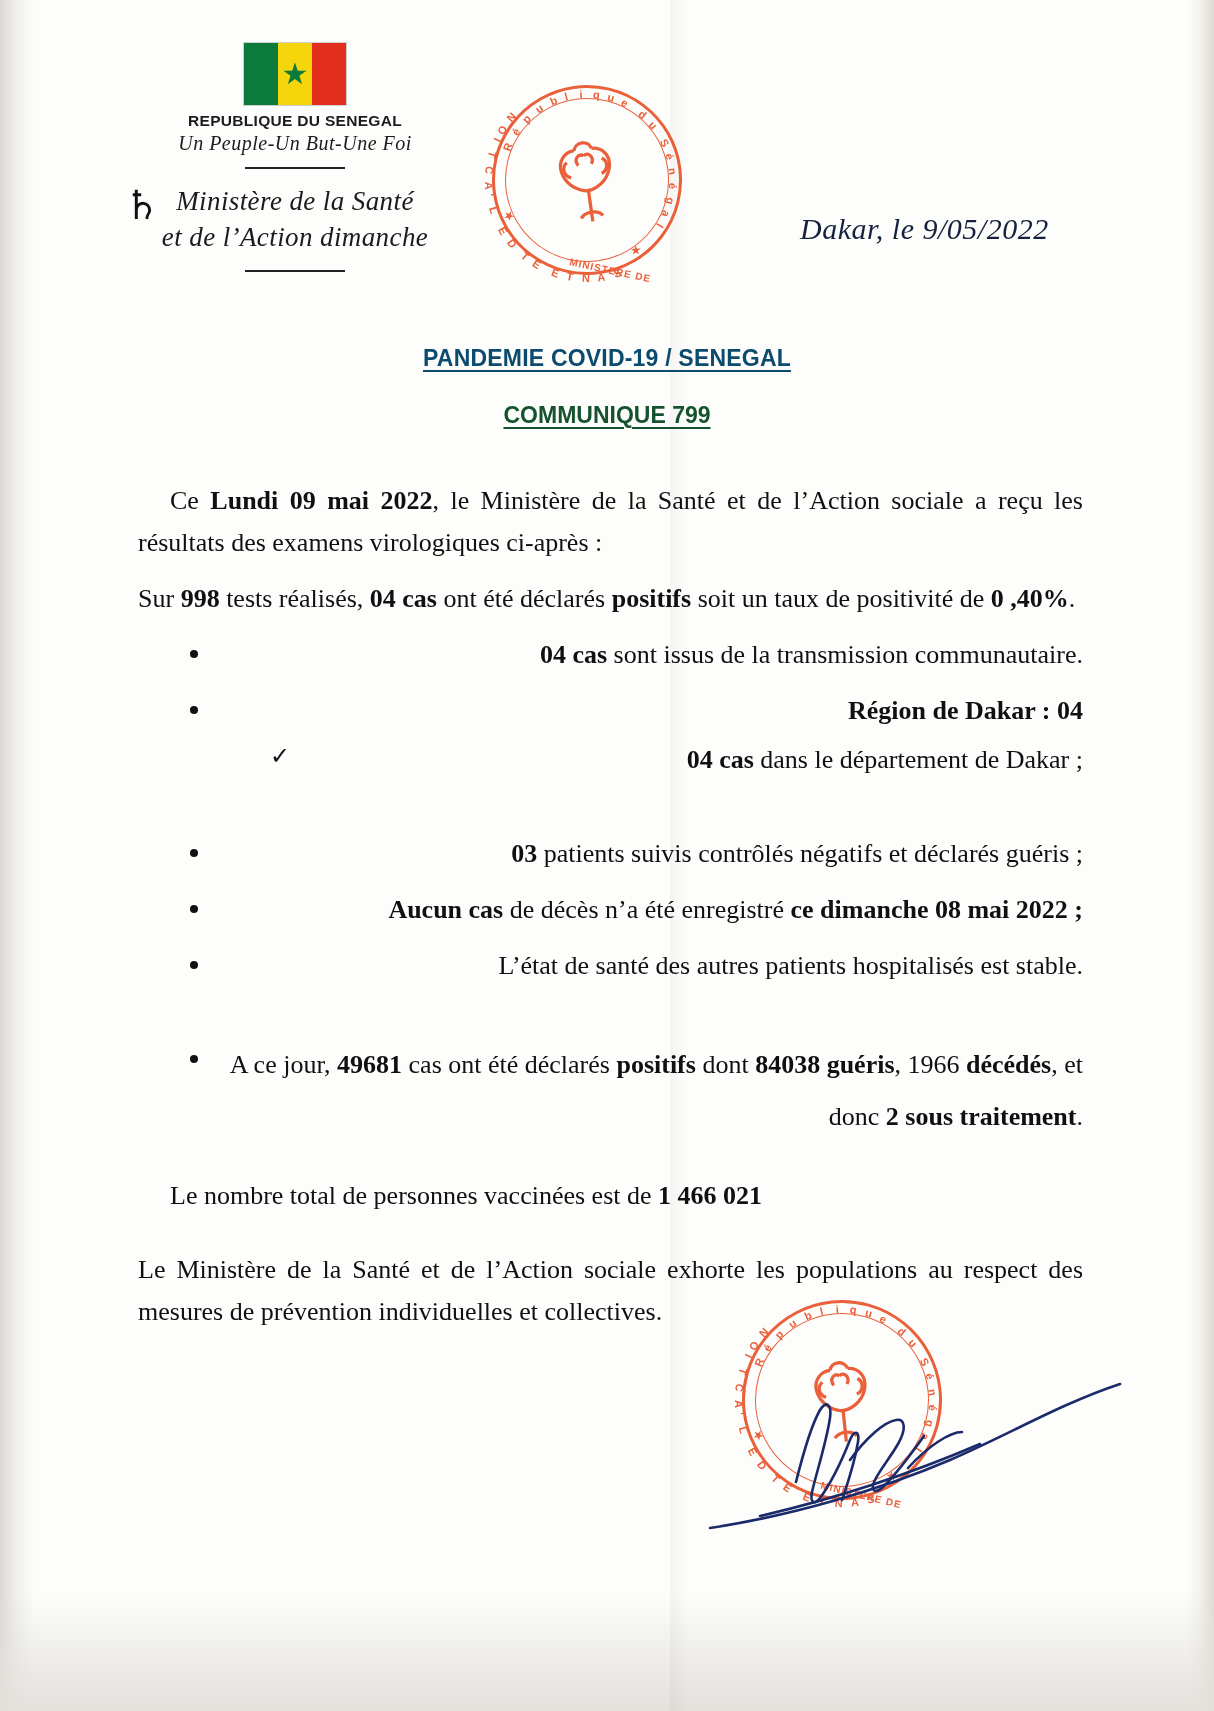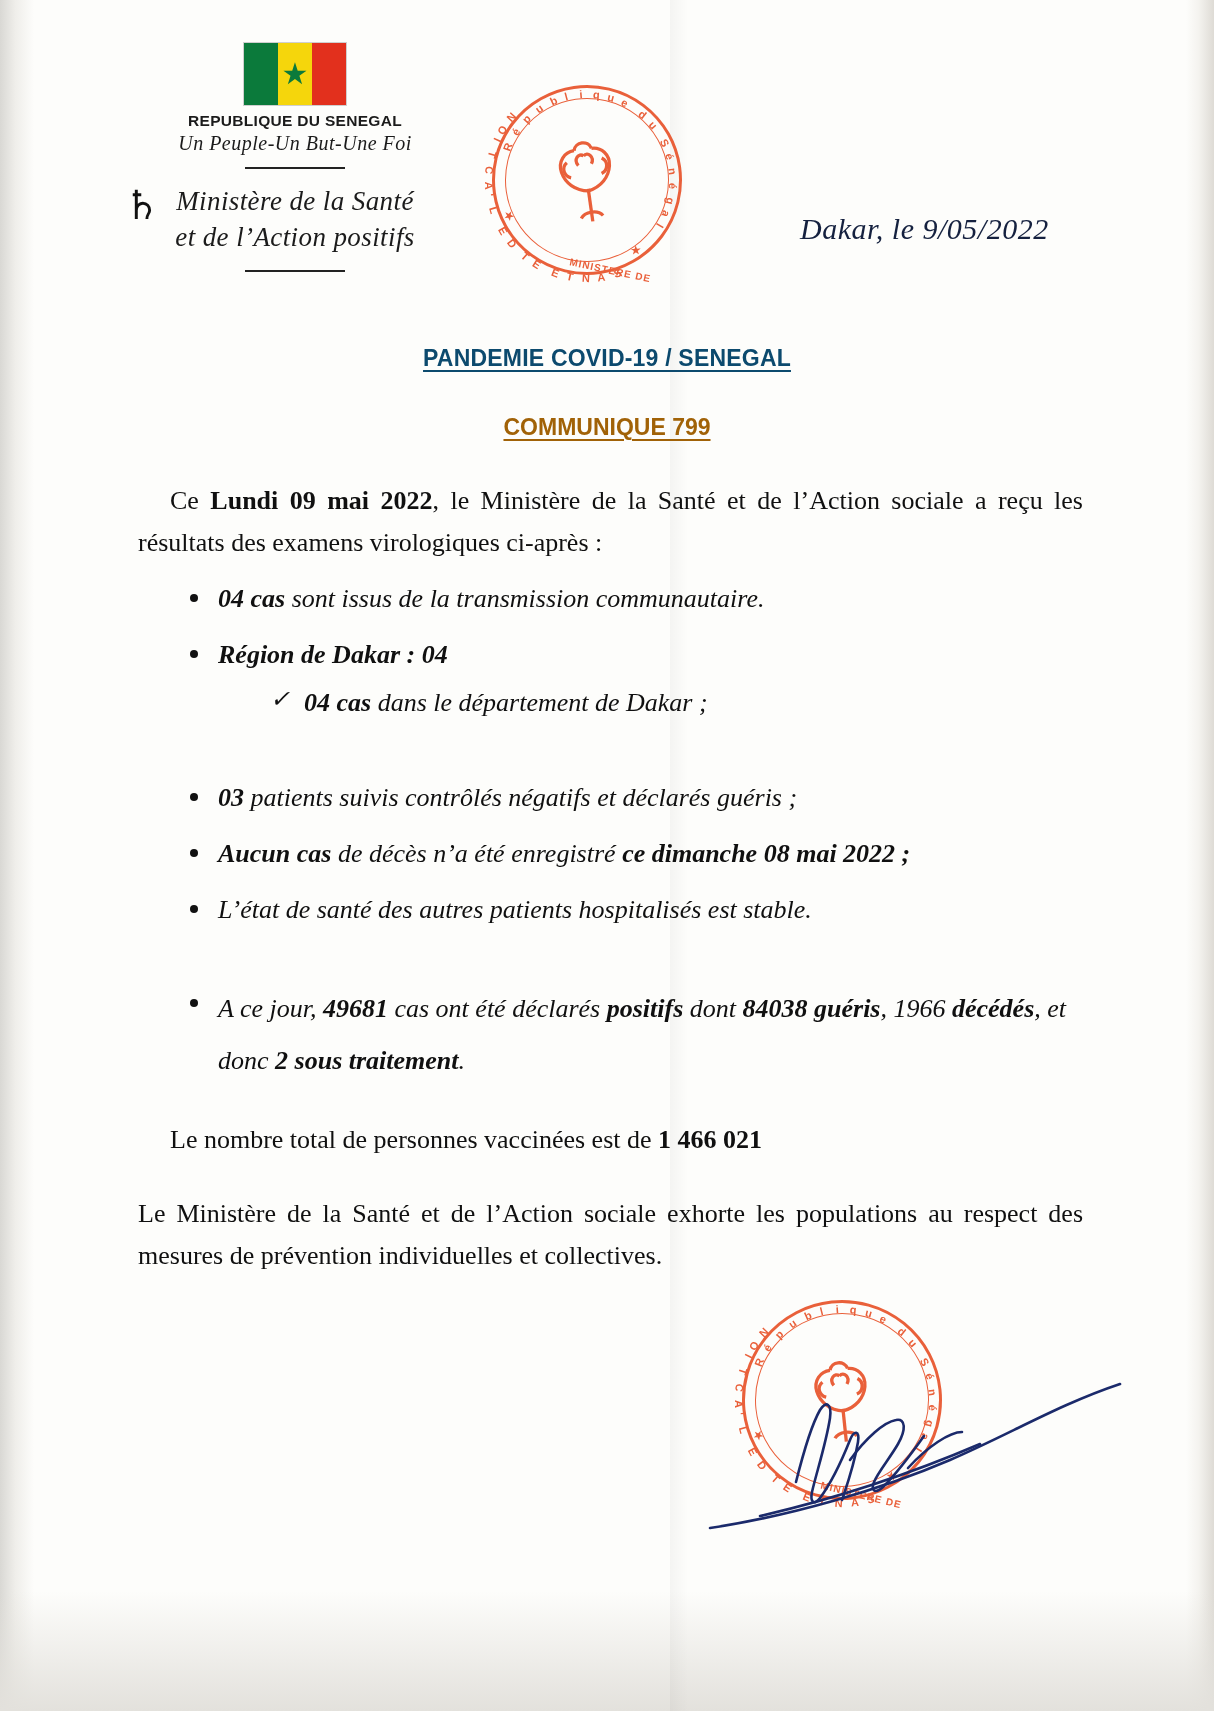--- a/index.html
+++ b/index.html
@@ -197,25 +197,25 @@
   .doc-title {
     font-family: "Liberation Sans", sans-serif;
     font-size: 23px;
     font-weight: 700;
     color: #0c4a6e;
     text-decoration: underline;
     text-underline-offset: 4px;
     letter-spacing: 0.2px;
   }
   .doc-subtitle {
-    margin-top: 42px;
+    margin-top: 30px;
     font-family: "Liberation Sans", sans-serif;
     font-size: 23px;
     font-weight: 700;
-    color: #a16207;
+    color: #14532d;
     text-decoration: underline;
     text-underline-offset: 4px;
   }
 
   
   .body-text {
     position: absolute;
     left: 138px;
     top: 480px;
     width: 945px;
@@ -231,22 +231,21 @@
 
   ul.bullets {
     list-style: none;
     margin: 8px 0 0 0;
     padding: 0 0 0 46px;
   }
   ul.bullets > li {
     position: relative;
     margin: 0 0 14px 0;
     padding-left: 34px;
-    text-align: left;
-    font-style: italic;
+    text-align: right;
   }
   ul.bullets > li::before {
     content: "";
     position: absolute;
     left: 6px;
     top: 16px;
     width: 8px;
     height: 8px;
     background: #111;
     border-radius: 50%;
@@ -302,21 +301,21 @@
         <div class="band yellow">
             <span class="star">★</span>
           </div>
         <div class="band red"></div>
       </div>
       <div class="republic">REPUBLIQUE DU SENEGAL</div>
       <div class="motto">Un Peuple-Un But-Une Foi</div>
       <div class="rule"></div>
       <div class="ministry">
         <span class="ln1">Ministère de la Santé</span>
-        <span class="ln2">et de l’Action positifs</span>
+        <span class="ln2">et de l’Action dimanche</span>
       </div>
       <div class="rule2"></div>
       <div class="logo-swirl">♄</div>
     </div>
 
     <div class="stamp stamp-top">
       <div class="stamp-inner-ring"></div>
       <div class="stamp-text">
         <span style="transform: rotate(-62deg) translate(0,-92px);">R</span>
         <span style="transform: rotate(-50deg) translate(0,-92px);">é</span>
@@ -380,20 +379,23 @@
     <div class="doc-title">PANDEMIE COVID-19 / SENEGAL</div>
     <div class="doc-subtitle">COMMUNIQUE 799</div>
   </div>
 
   <div class="body-text">
 
     <p class="para indent">
       <span>Ce </span><b>Lundi 09 mai 2022</b><span>, le Ministère de la Santé et de l’Action sociale a reçu les résultats des examens virologiques ci-après :</span>
     </p>
 
+    <p class="para">
+      <span>Sur </span><b>998</b><span> tests réalisés, </span><b>04 cas</b><span> ont été déclarés </span><b>positifs</b><span> soit un taux de positivité de </span><b>0 ,40%</b><span>.</span>
+    </p>
 
     <ul class="bullets">
       <li>
         <b>04 cas</b><span> sont issus de la transmission communautaire.</span>
       </li>
       <li>
         <b>Région de Dakar : 04</b>
         <ul class="checks">
           <li>
             <b>04 cas</b><span> dans le département de Dakar ;</span>

